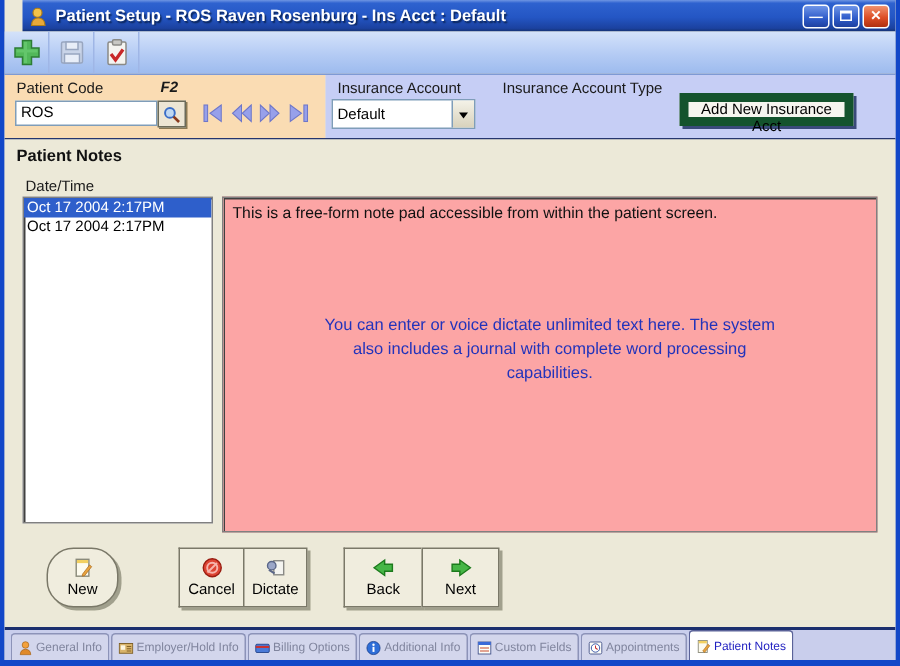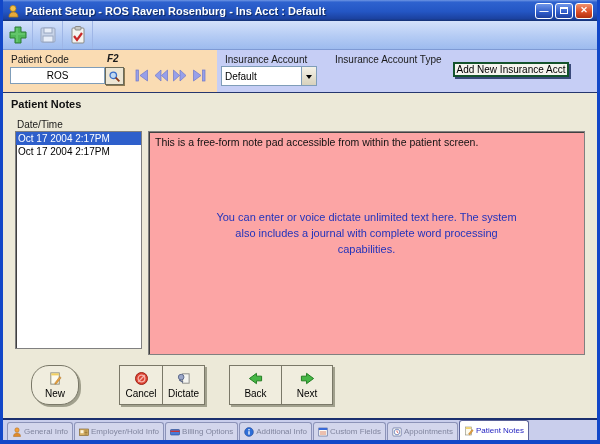--- a/index.html
+++ b/index.html
@@ -3,21 +3,21 @@
 <meta charset="utf-8">
 <style>
   * { margin:0; padding:0; box-sizing:border-box; }
   html,body { width:600px; height:444px; background:#4A6FA5; font-family:"Liberation Sans", sans-serif; }
   .window { width:600px; height:444px; display:flex; flex-direction:column;
             border-left:3px solid #1247C8; border-right:3px solid #1247C8; border-bottom:4px solid #1247C8;
             background:#ECE9D8; overflow:hidden; }
 
   
   .titlebar { height:21px; flex:0 0 21px; display:flex; align-items:center; padding:4px 4px;
-              background:linear-gradient(180deg,#6F96E3 0%,#2E62CF 10%,#2456C4 55%,#1B419F 90%,#143170 100%); }
+              background:linear-gradient(180deg,#6F96E3 0%,#2E62CF 10%,#2456C4 55%,#1B419F 90%,#143170 100%);margin-left:12px; }
   .app-icon { width:14px; height:14px; margin-right:4px; flex:0 0 14px; }
   .title-text { color:#fff; font-size:11px; font-weight:bold; text-shadow:1px 1px 1px #0A2458;
                 white-space:nowrap; overflow:hidden; flex:1; }
   .winbtn { width:18px; height:16px; margin-left:2px; border-radius:3px; border:1px solid #fff;
             display:flex; align-items:center; justify-content:center; color:#fff; font-size:9px; line-height:1;
             font-weight:bold; cursor:default; }
   .winbtn.min, .winbtn.max { background:linear-gradient(180deg,#6F95E8,#2E5BC9 60%,#1E40A0); }
   .winbtn.close { background:linear-gradient(180deg,#F0926E,#DD4E26 55%,#B03010); }
   .winbtn.min span { align-self:flex-end; margin-bottom:2px; }
   .winbtn.max i { width:8px; height:7px; border:1px solid #fff; border-top-width:2px; display:block; }
@@ -31,34 +31,34 @@
   .toolbtn svg { width:20px; height:20px; }
 
   
   .panelrow { height:43px; flex:0 0 43px; display:flex; border-bottom:1px solid #25366E; }
   .patient-panel { width:214px; flex:0 0 214px; background:#FADCB3; position:relative; }
   .insurance-panel { flex:1; background:#C6CEF5; position:relative; }
   .flabel { position:absolute; font-size:10px; color:#1A1A1A; }
   .f2 { font-style:italic; font-weight:bold; }
   .code-wrap { position:absolute; left:7px; top:17px; display:flex; }
   .code-input { width:95px; height:17px; border:1px solid #7F9DB9; font-size:10px; padding:1px 3px;
-                font-family:"Liberation Sans",sans-serif;text-align:center; }
+                font-family:"Liberation Sans",sans-serif; }
   .search-btn { width:19px; height:18px; background:#EDE6D4; border:1px solid #6B6B5A;
                 box-shadow:1px 1px 0 #8C7A54; display:flex; align-items:center; justify-content:center; cursor:pointer; }
   .nav-arrows { position:absolute; left:132px; top:19px; display:flex; gap:5px; }
   .nav-arrows svg { width:14px; height:13px; cursor:pointer; }
   .select-box { position:absolute; left:4px; top:16px; width:96px; height:20px; background:#fff;
                 border:1px solid #7F9DB9; display:flex; align-items:center; cursor:pointer; }
   .select-value { flex:1; font-size:10px; padding-left:3px; color:#000; }
   .select-arrow { width:15px; height:100%; background:linear-gradient(180deg,#F4F2E8,#D8D2BC);
                   border-left:1px solid #7F9DB9; display:flex; align-items:center; justify-content:center; }
   .select-arrow:after { content:""; border:3px solid transparent; border-top:4px solid #000; margin-top:4px; }
   .type-value { position:absolute; left:118px; top:16px; font-size:10px; font-weight:bold; color:#000;margin-top:27px; }
-  .add-ins-btn { position:absolute; left:236px; top:12px; width:116px; height:15px; background:#F6F5EF;
-                 border:2px solid #14532d; box-shadow:2px 2px 0 #3A4A7A; font-size:10px;
+  .add-ins-btn { position:absolute; left:236px; top:12px; width:116px; height:22px; background:#F6F5EF;
+                 border:6px solid #14532d; box-shadow:2px 2px 0 #3A4A7A; font-size:10px;
                  font-family:"Liberation Sans",sans-serif; cursor:pointer; }
 
   
   .content { flex:1; background:#ECE9D8; position:relative; }
   .section-title { position:absolute; left:8px; top:5px; font-size:11px; font-weight:bold; color:#111; }
   .datetime-label { position:absolute; left:14px; top:26px; font-size:10px; color:#1A1A1A;text-align:center; }
   .notes-list { position:absolute; left:12px; top:38px; width:127px; height:218px; background:#fff;
                 border:1px solid #808080; box-shadow:inset 1px 1px 0 #404040; overflow:hidden; }
   .list-item { font-size:10px; padding:1px 2px; white-space:nowrap; cursor:pointer; color:#000; }
   .list-item.selected { background:#2E5FCB; color:#fff; }

